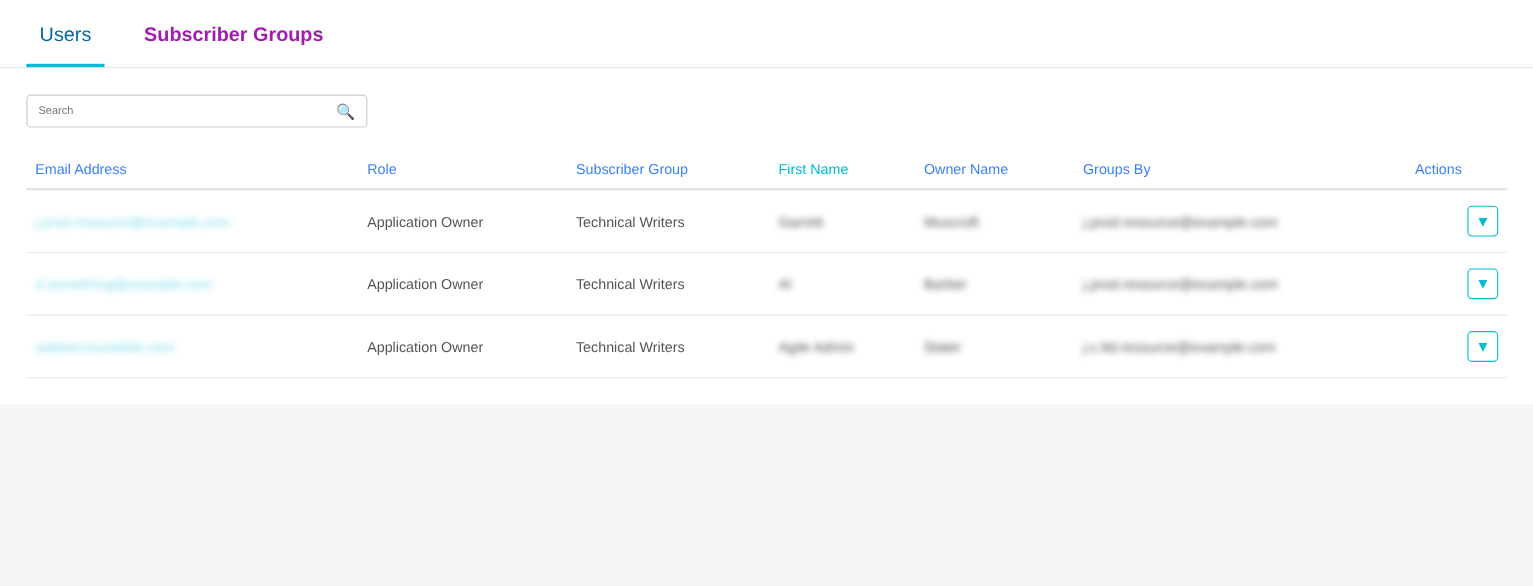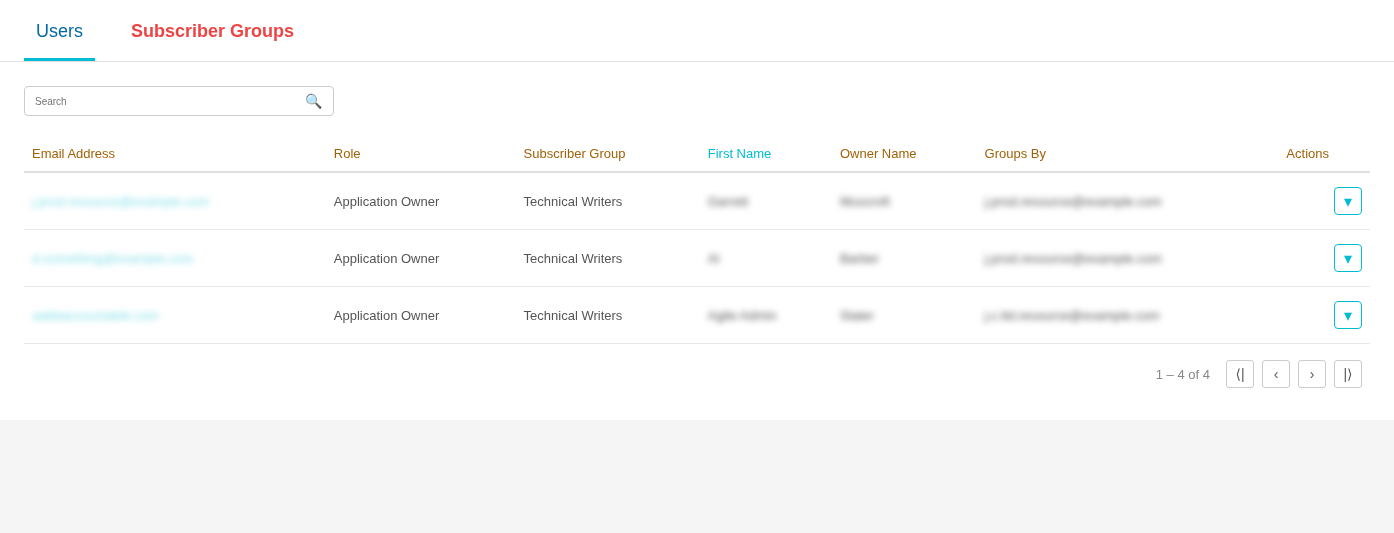--- a/index.html
+++ b/index.html
@@ -16,21 +16,21 @@
       display: flex;
       align-items: flex-end;
       padding: 0 24px;
       height: 62px;
     }
 
     .nav-tab {
       padding: 16px 12px;
       cursor: pointer;
       font-size: 18px;
-      color: #ef4444;
+      color: #a21caf;
       border-bottom: 3px solid transparent;
       margin-right: 24px;
       text-decoration: none;
     }
 
     .nav-tab.active {
       color: #0369a1;
       border-bottom: 3px solid #00bcd4;
     }
 
@@ -79,21 +79,21 @@
 
     thead tr {
       border-bottom: 2px solid #e0e0e0;
     }
 
     th {
       text-align: left;
       padding: 10px 8px;
       font-size: 13px;
       font-weight: normal;
-      color: #a16207;
+      color: #3b82f6;
     }
 
     th.sortable {
       color: #00bcd4;
       cursor: pointer;
     }
 
     tbody tr {
       border-bottom: 1px solid #e8e8e8;
     }
@@ -219,21 +219,14 @@
       <td class="blurred">Agile Admin</td>
       <td class="blurred">Slater</td>
       <td class="blurred">j.c.ltd.resource@example.com</td>
       <td style="text-align:right;">
         <button class="action-btn">▾</button>
       </td>
     </tr>
       </tbody>
   </table>
 
-  <div class="pagination-area">
-    <span class="page-info">1 – 4 of 4</span>
-    <button class="page-btn">⟨|</button>
-    <button class="page-btn">‹</button>
-    <button class="page-btn">›</button>
-    <button class="page-btn">|⟩</button>
-  </div>
 
 </div>
 
 </body></html>

